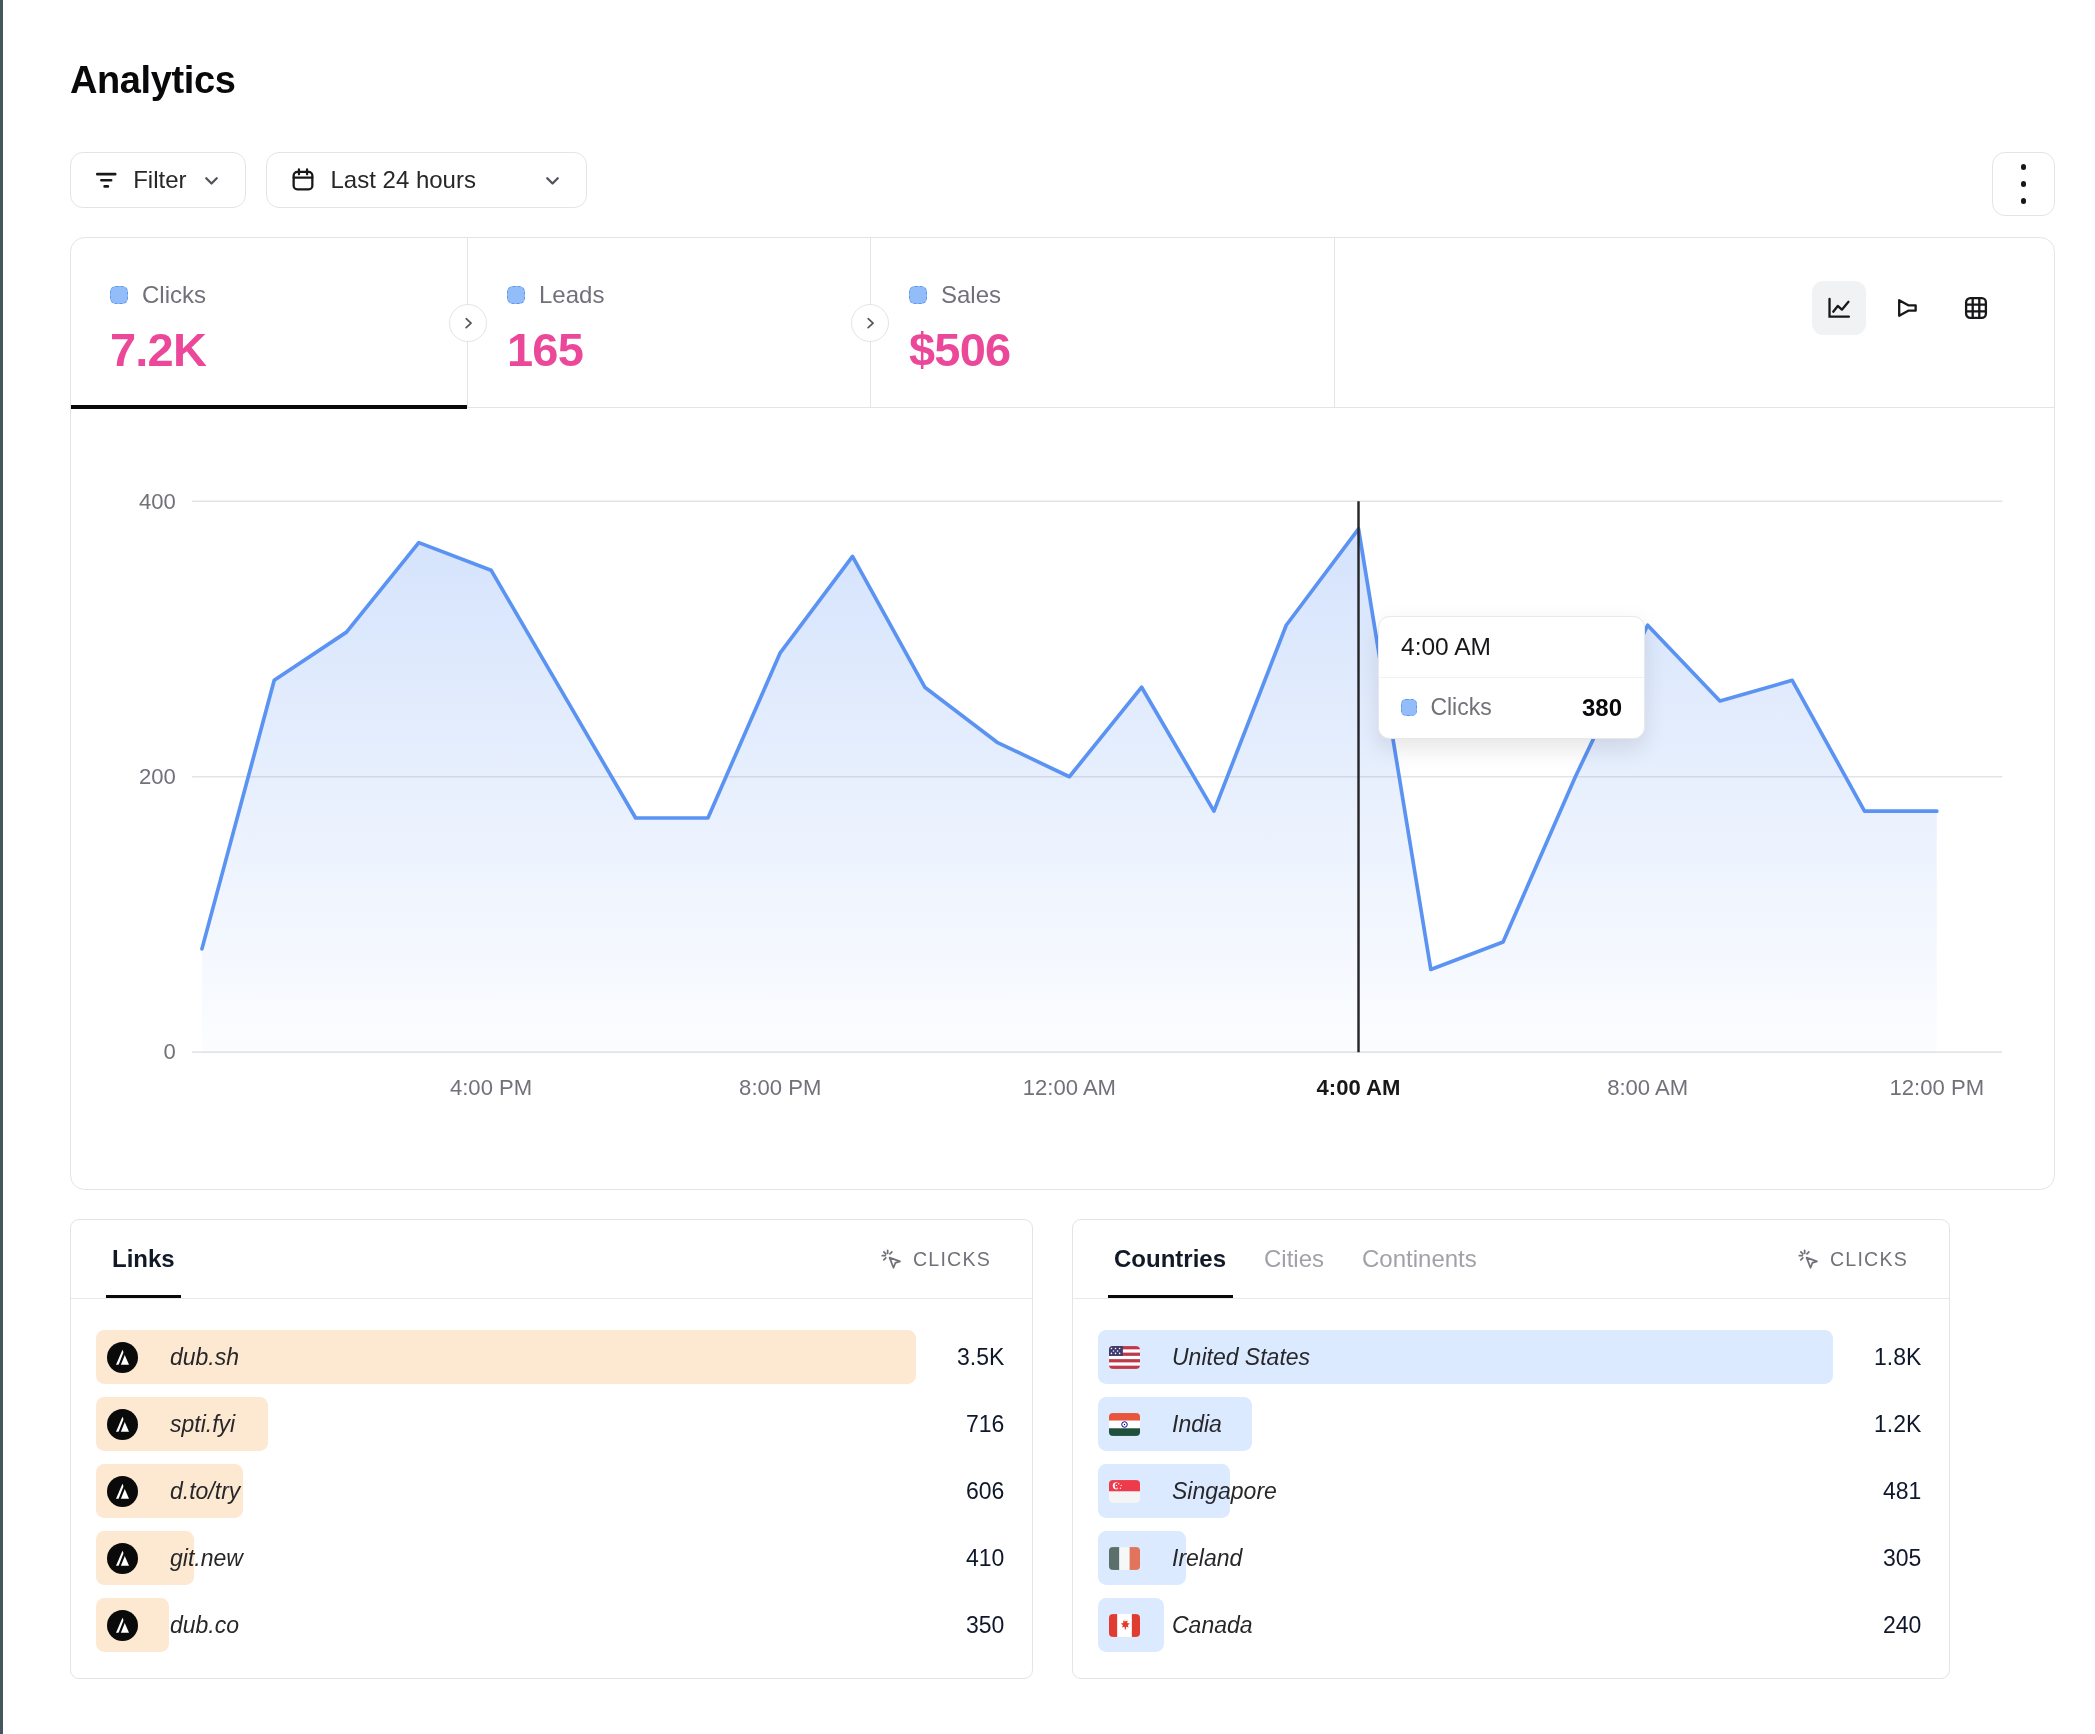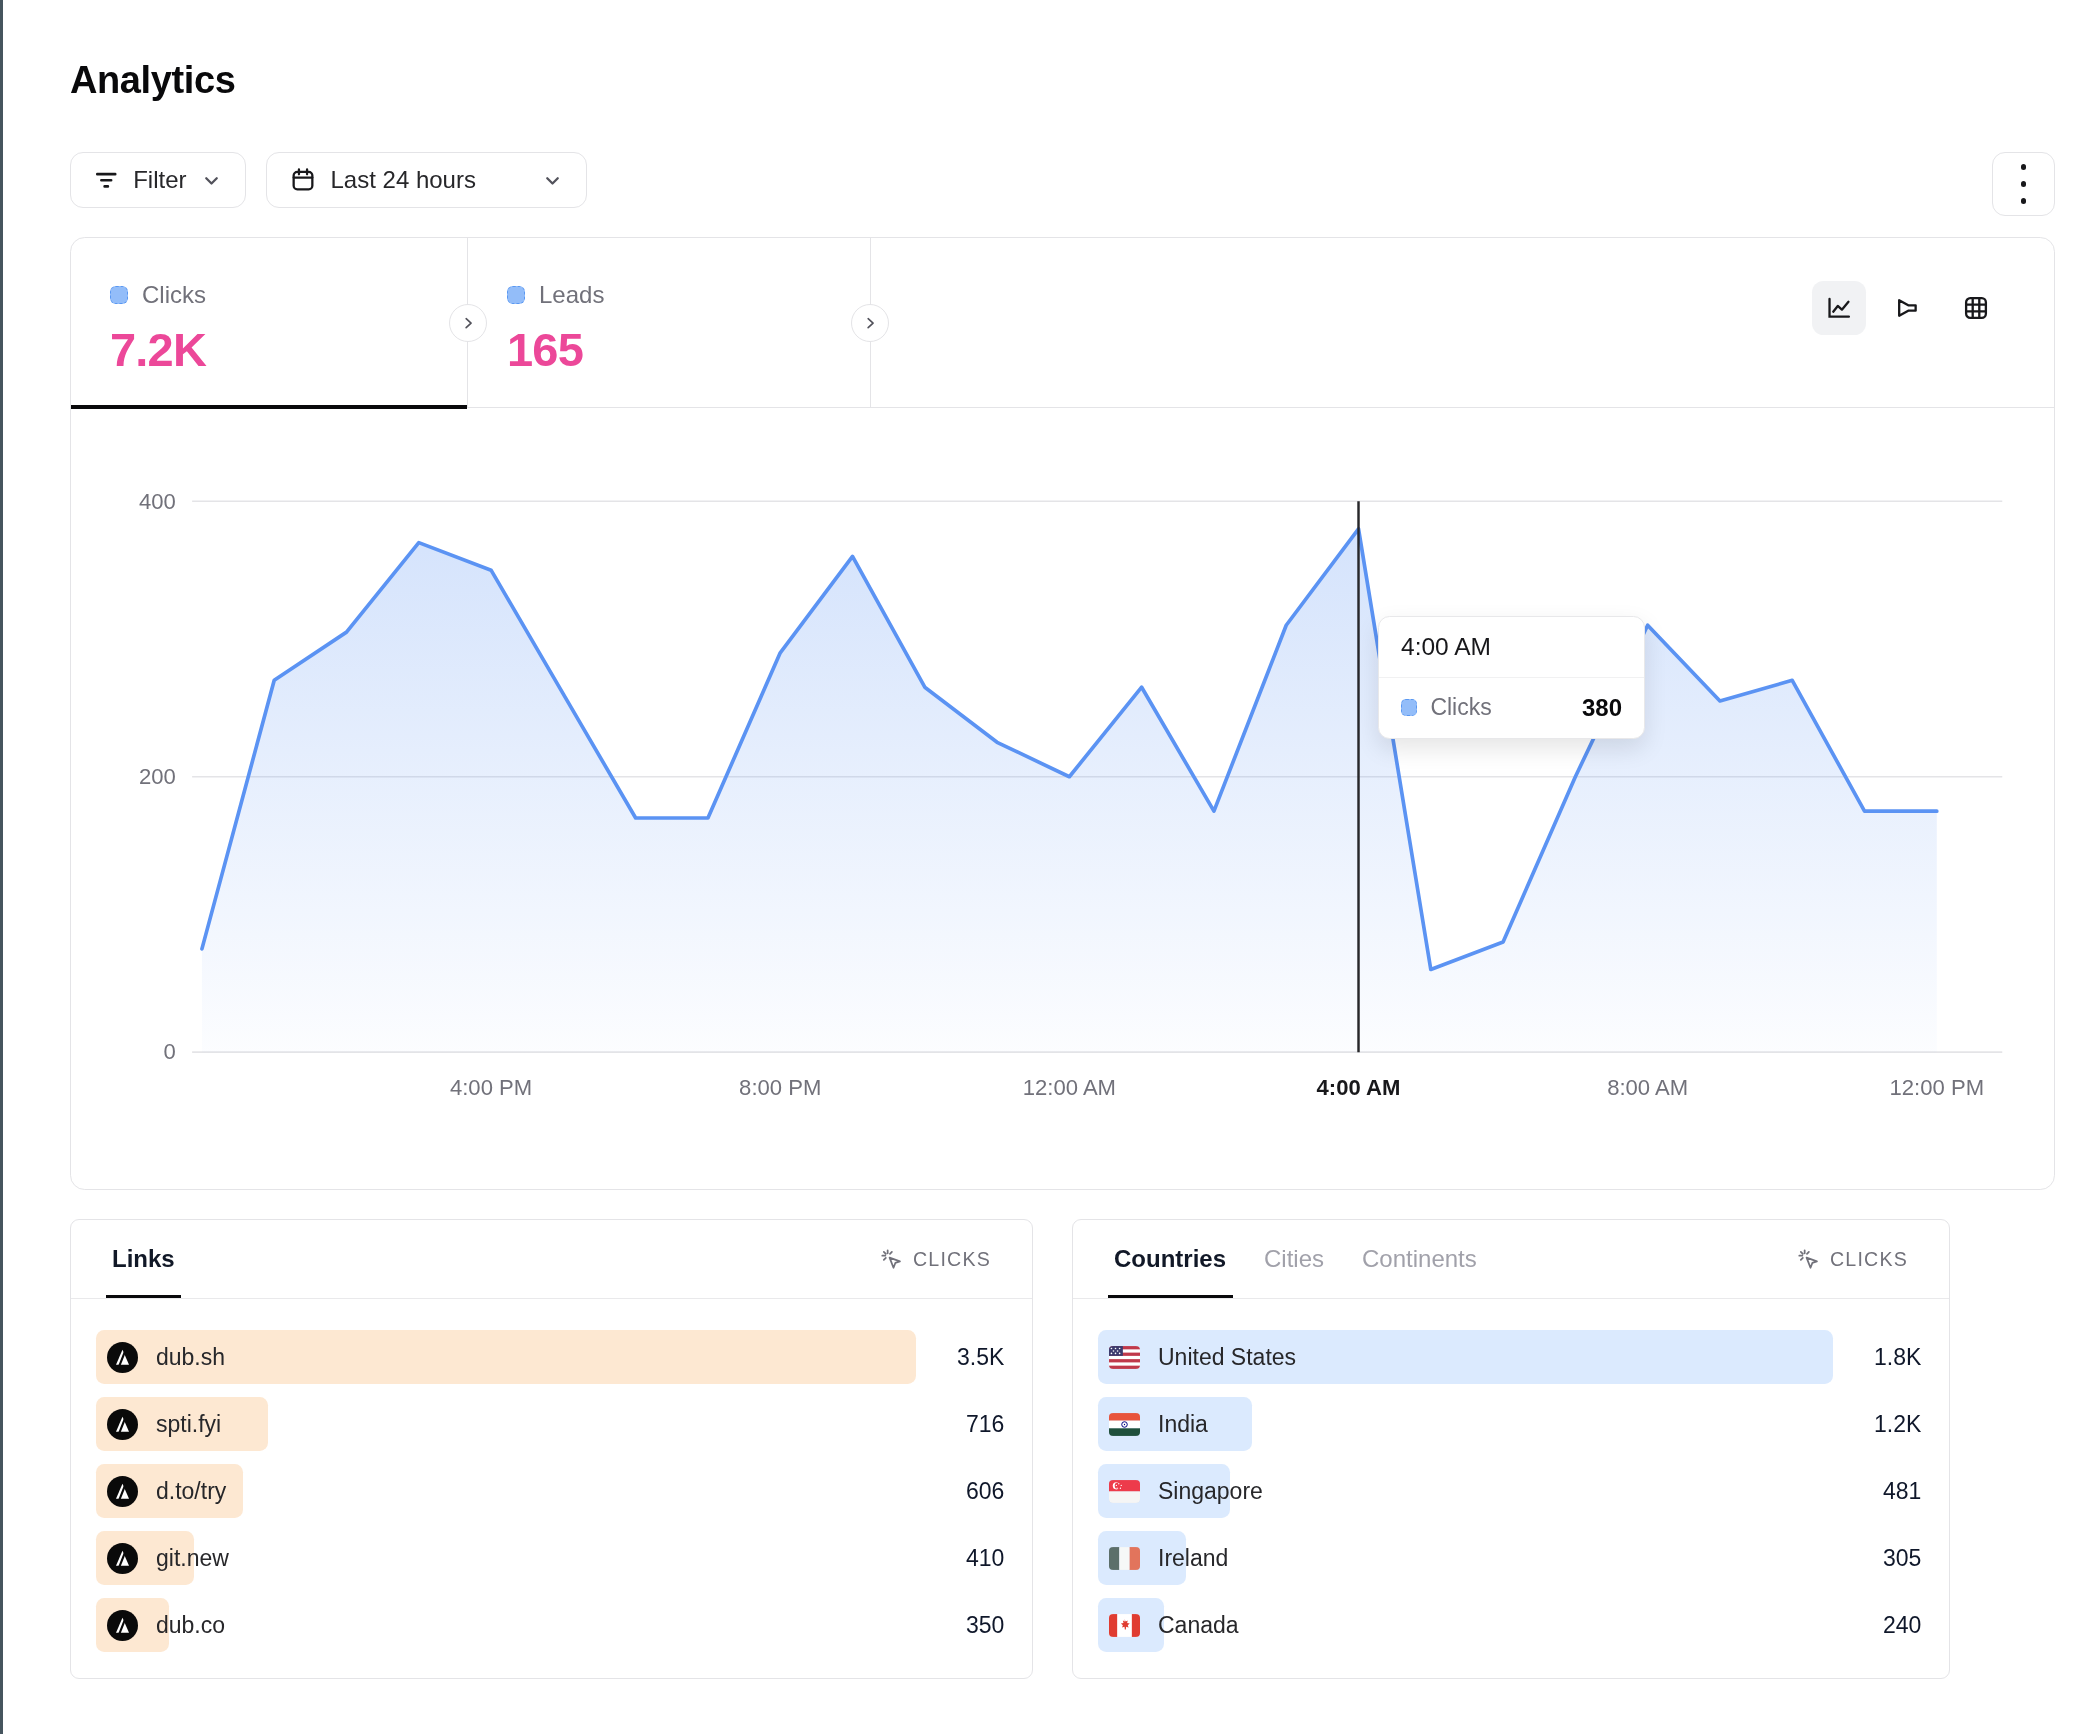--- a/index.html
+++ b/index.html
@@ -80,21 +80,21 @@
   .p-tab.active { color:#111827; font-weight:600; }
   .p-tab.active .tab-under { position:absolute; left:-6.5px; bottom:-25px; width:calc(100% + 13px); height:3.3px; background:#09090b; }
   .metric-pill { margin-left:auto; display:flex; align-items:center; gap:9.8px; font-size:19.6px; letter-spacing:1.2px; color:#71717a; font-weight:500; }
 
   .rows { position:relative; padding:31px 26px 0 24.5px; }
   .row { position:relative; height:54px; margin-bottom:13px; cursor:pointer; }
   .bar-area { position:absolute; left:0; top:0; bottom:0; right:90px; }
   .bar { height:100%; border-radius:8.2px; }
   .links .bar { background:#fde8d2; }
   .geo .bar { background:#dbeafe; }
-  .row-content { position:absolute; left:0; top:0; bottom:0; right:90px; display:flex; align-items:center; gap:18px; padding-left:11.5px; }
+  .row-content { position:absolute; left:0; top:0; bottom:0; right:90px; display:flex; align-items:center; gap:32px; padding-left:11.5px;font-style:italic; }
   .row-name { font-size:23px; color:#27272a; white-space:nowrap; }
   .row-val { position:absolute; right:1.6px; top:0; bottom:0; display:flex; align-items:center; font-size:23px; color:#0f172a; }
   .logo-dot { width:31px; height:31px; flex:0 0 auto; display:flex; }
   .flag { width:31px; height:23px; border-radius:4.1px; overflow:hidden; box-shadow:inset 0 0 0 0.8px rgba(0,0,0,.08); flex:0 0 auto; display:inline-flex; }
   .flag svg { display:block; }
   .icon { display:flex; }
 </style>
 </head>
 <body>
 
@@ -150,20 +150,27 @@
       </div>
       <div class="num">7.2K</div>
       <div class="under"></div>
     </div>
     <div class="metric-tab t1">
       <div class="row1">
         <span class="legend-sq"></span>
         <span class="lbl">Leads</span>
       </div>
       <div class="num">165</div>
+    </div>
+    <div class="metric-tab t2">
+      <div class="row1">
+        <span class="legend-sq"></span>
+        <span class="lbl">Sales</span>
+      </div>
+      <div class="num">$506</div>
     </div>
 
     <div class="next-circle c0">
       <span class="icon">
         <svg width="16.4" height="16.4" viewBox="0 0 20 20" fill="none">
             <path d="M7.5 4.5l6 5.5-6 5.5" stroke="#52525b" stroke-width="2" stroke-linecap="round" stroke-linejoin="round"></path>
           </svg>
       </span>
     </div>
     <div class="next-circle c1">

